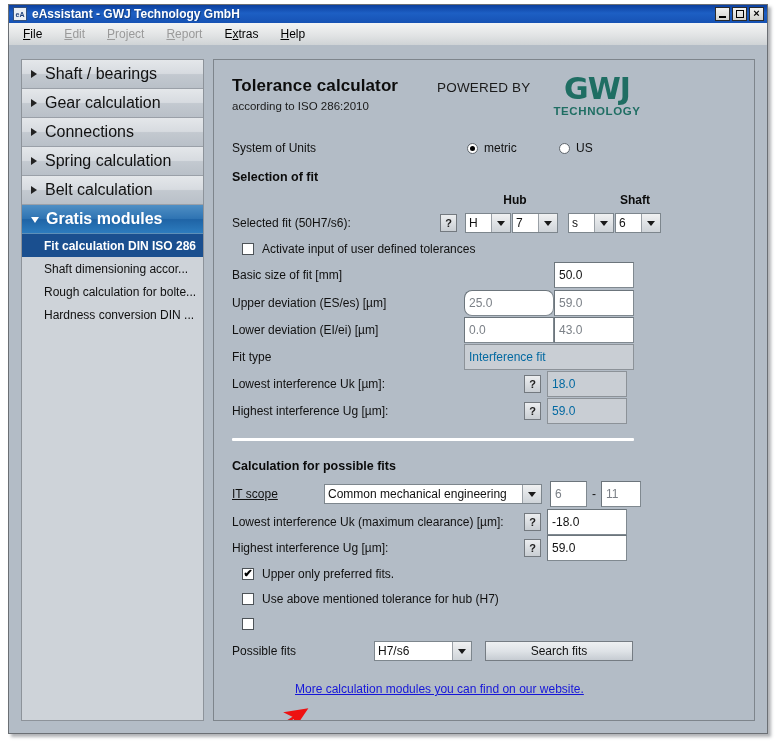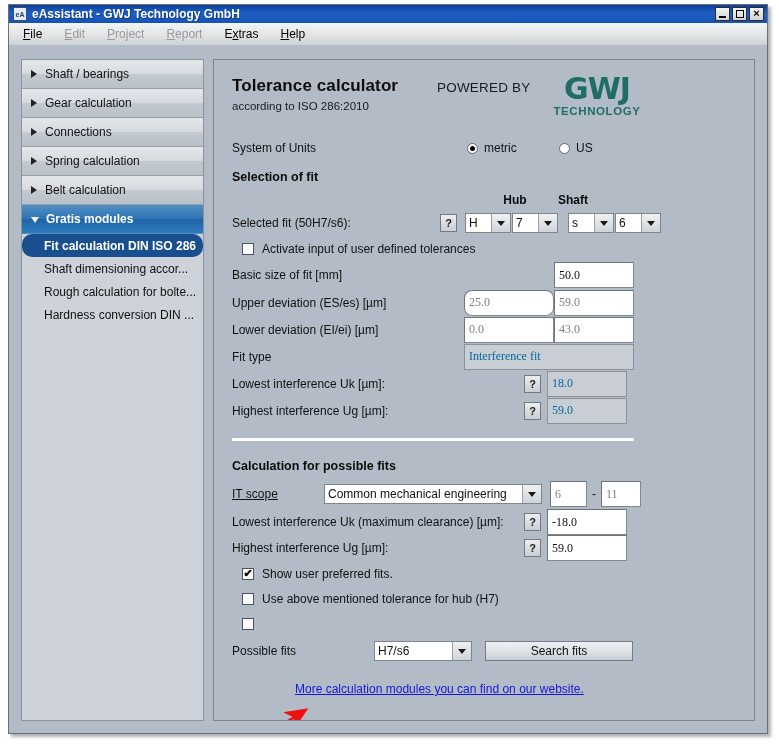--- a/index.html
+++ b/index.html
@@ -77,21 +77,21 @@
     border:1px solid #8d939a;
     box-sizing:border-box;
     overflow:hidden;
   }
   .nav-group{
     height:28px;
     display:flex;align-items:center;
     padding-left:9px;
     background:linear-gradient(to bottom,#e4e7ea 0%,#d7dbe0 48%,#c3c9d0 52%,#b9c0c8 100%);
     border-bottom:1px solid #9aa0a8;
-    font-size:12px;color:#111;
+    font-size:16px;color:#111;
     cursor:default;
   }
   .tri-right{
     width:0;height:0;border-left:6px solid #222;
     border-top:4px solid transparent;border-bottom:4px solid transparent;
     margin-right:8px;flex:0 0 auto;
   }
   .tri-down{
     width:0;height:0;border-top:6px solid #ffffff;
     border-left:4px solid transparent;border-right:4px solid transparent;
@@ -101,21 +101,21 @@
     background:linear-gradient(to bottom,#4f8fc4 0%,#2f74b3 48%,#1f64a6 52%,#2d7cbe 100%);
     color:#ffffff;font-weight:bold;
     border-bottom:1px solid #5d8fb8;
   }
   .nav-child{
     height:23px;display:flex;align-items:center;
     padding-left:22px;font-size:12px;color:#101010;
     background:#ced3d9;cursor:default;white-space:nowrap;
   }
   .nav-child.selected{
-    background:#1a4f8f;color:#ffffff;font-weight:bold;border-radius:10px;
+    background:#1a4f8f;color:#ffffff;font-weight:bold;
   }
 
   
   #mainwrap{
     flex:1;margin-left:9px;
     border:1px solid #7e858c;
     background:#b3bcc6;
     box-sizing:border-box;
     position:relative;
     overflow:hidden;
@@ -155,21 +155,21 @@
     display:inline-flex;align-items:center;justify-content:center;
     font-size:11px;line-height:1;color:#000;font-weight:bold;
   }
 
   
   .fld{
     height:19px;background:#ffffff;
     border:1px solid #808990;border-top-color:#6c757c;border-left-color:#6c757c;
     box-sizing:border-box;font-size:12px;color:#111;
     display:flex;align-items:center;padding:12px 4px;
-    font-family:Liberation Serif, serif;
+    font-family:Liberation Sans, sans-serif;
   }
   .fld.ro{background:#c9ced4;color:#0369a1;border-color:#8c9298;}
   .fld.dim{color:#7b8087;}
 
   
   .combo{
     height:20px;background:#ffffff;
     border:1px solid #7d868d;box-sizing:border-box;
     display:flex;align-items:center;
   }
@@ -311,21 +311,21 @@
           </div>
         </div>
 
         <div class="row" style="height:26px;margin-top:4px;">
           <div class="section-title">Selection of fit</div>
         </div>
 
         <div class="row" style="height:20px;">
           <div style="width:240px;"></div>
           <div class="colhead" style="width:86px;text-align:center;">Hub</div>
-          <div class="colhead" style="width:92px;text-align:left;">Shaft</div>
+          <div class="colhead" style="width:92px;text-align:right;">Shaft</div>
         </div>
 
         <div class="row" style="height:26px;">
           <div class="lbl" style="width:208px;">Selected fit (50H7/s6):</div>
           <div class="qbtn">
               <span>?</span>
             </div>
           <div class="combo" style="width:46px;margin-left:8px;">
             <div class="val">H</div>
             <div class="arw">
@@ -451,21 +451,21 @@
             </div>
           <div class="fld" style="width:80px;margin-left:6px;">
               <span>59.0</span>
             </div>
         </div>
 
         <div class="row" style="height:25px;">
           <span class="cbx" style="margin-left:10px;">
               <span>✔</span>
             </span>
-          <span class="lbl">Show user preferred fits.</span>
+          <span class="lbl">Upper only preferred fits.</span>
         </div>
 
         <div class="row" style="height:25px;">
           <span class="cbx" style="margin-left:10px;"></span>
           <span class="lbl">Use above mentioned tolerance for hub (H7)</span>
         </div>
 
         <div class="row" style="height:25px;">
           <span class="cbx" style="margin-left:10px;"></span>
         </div>

